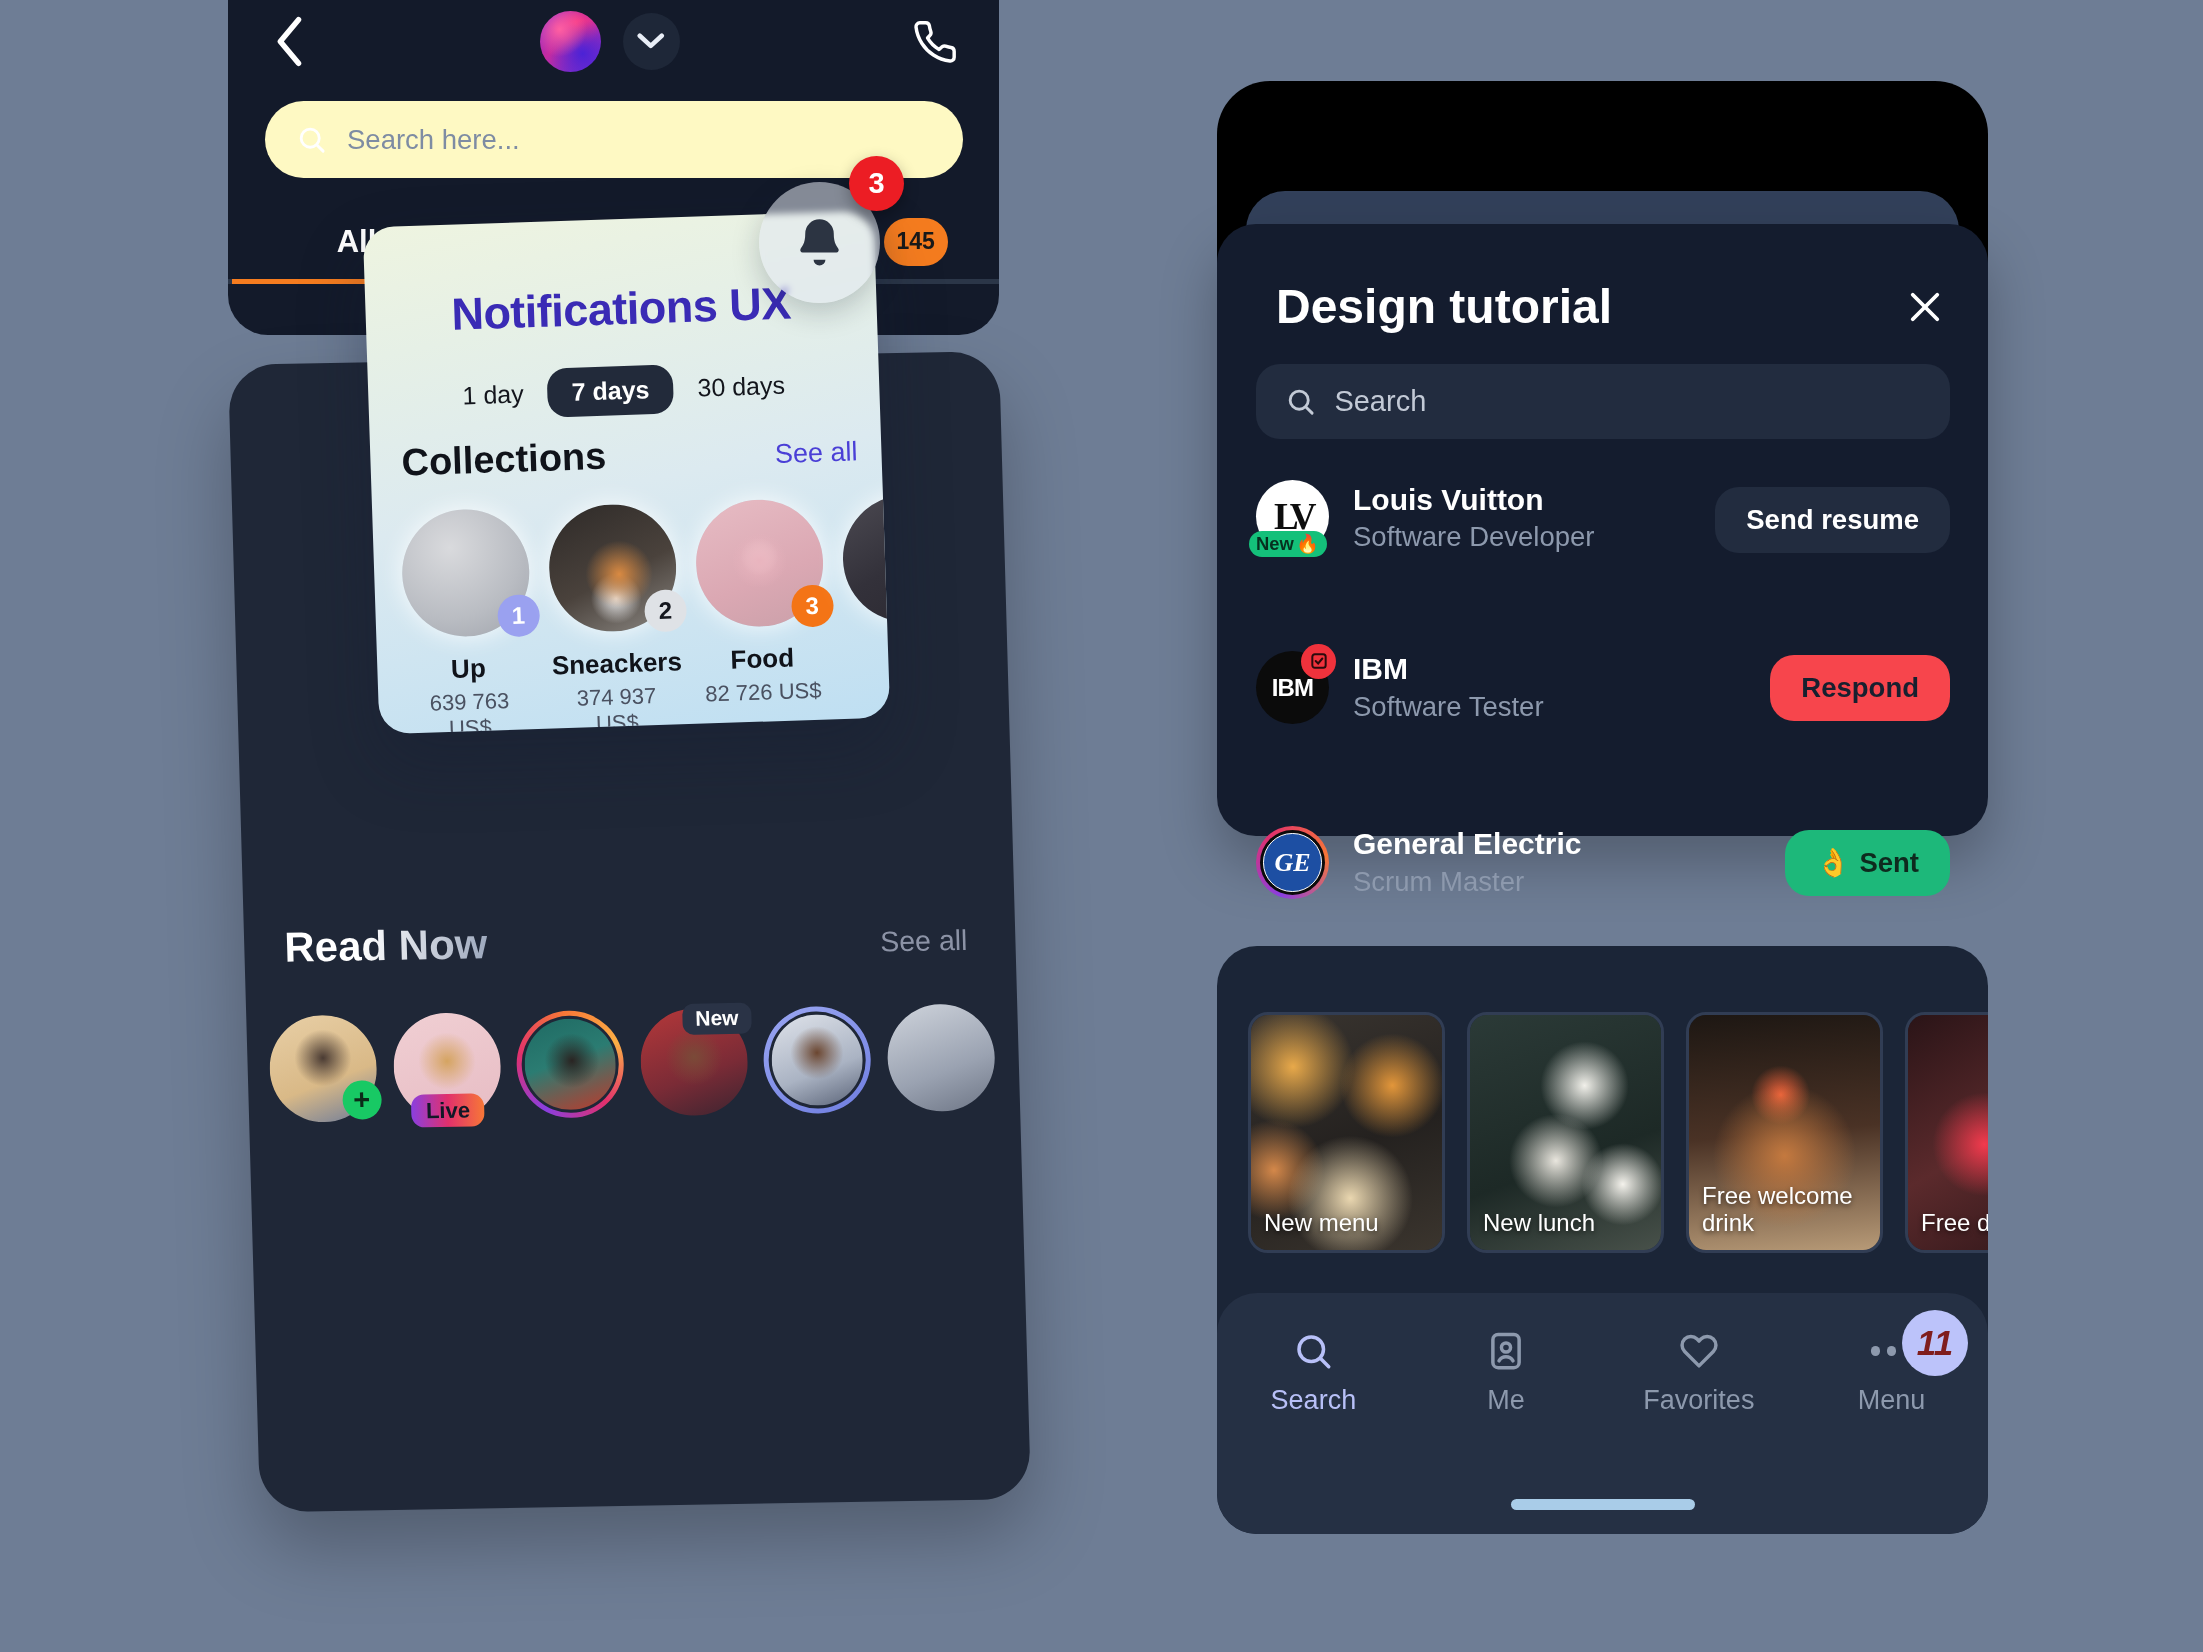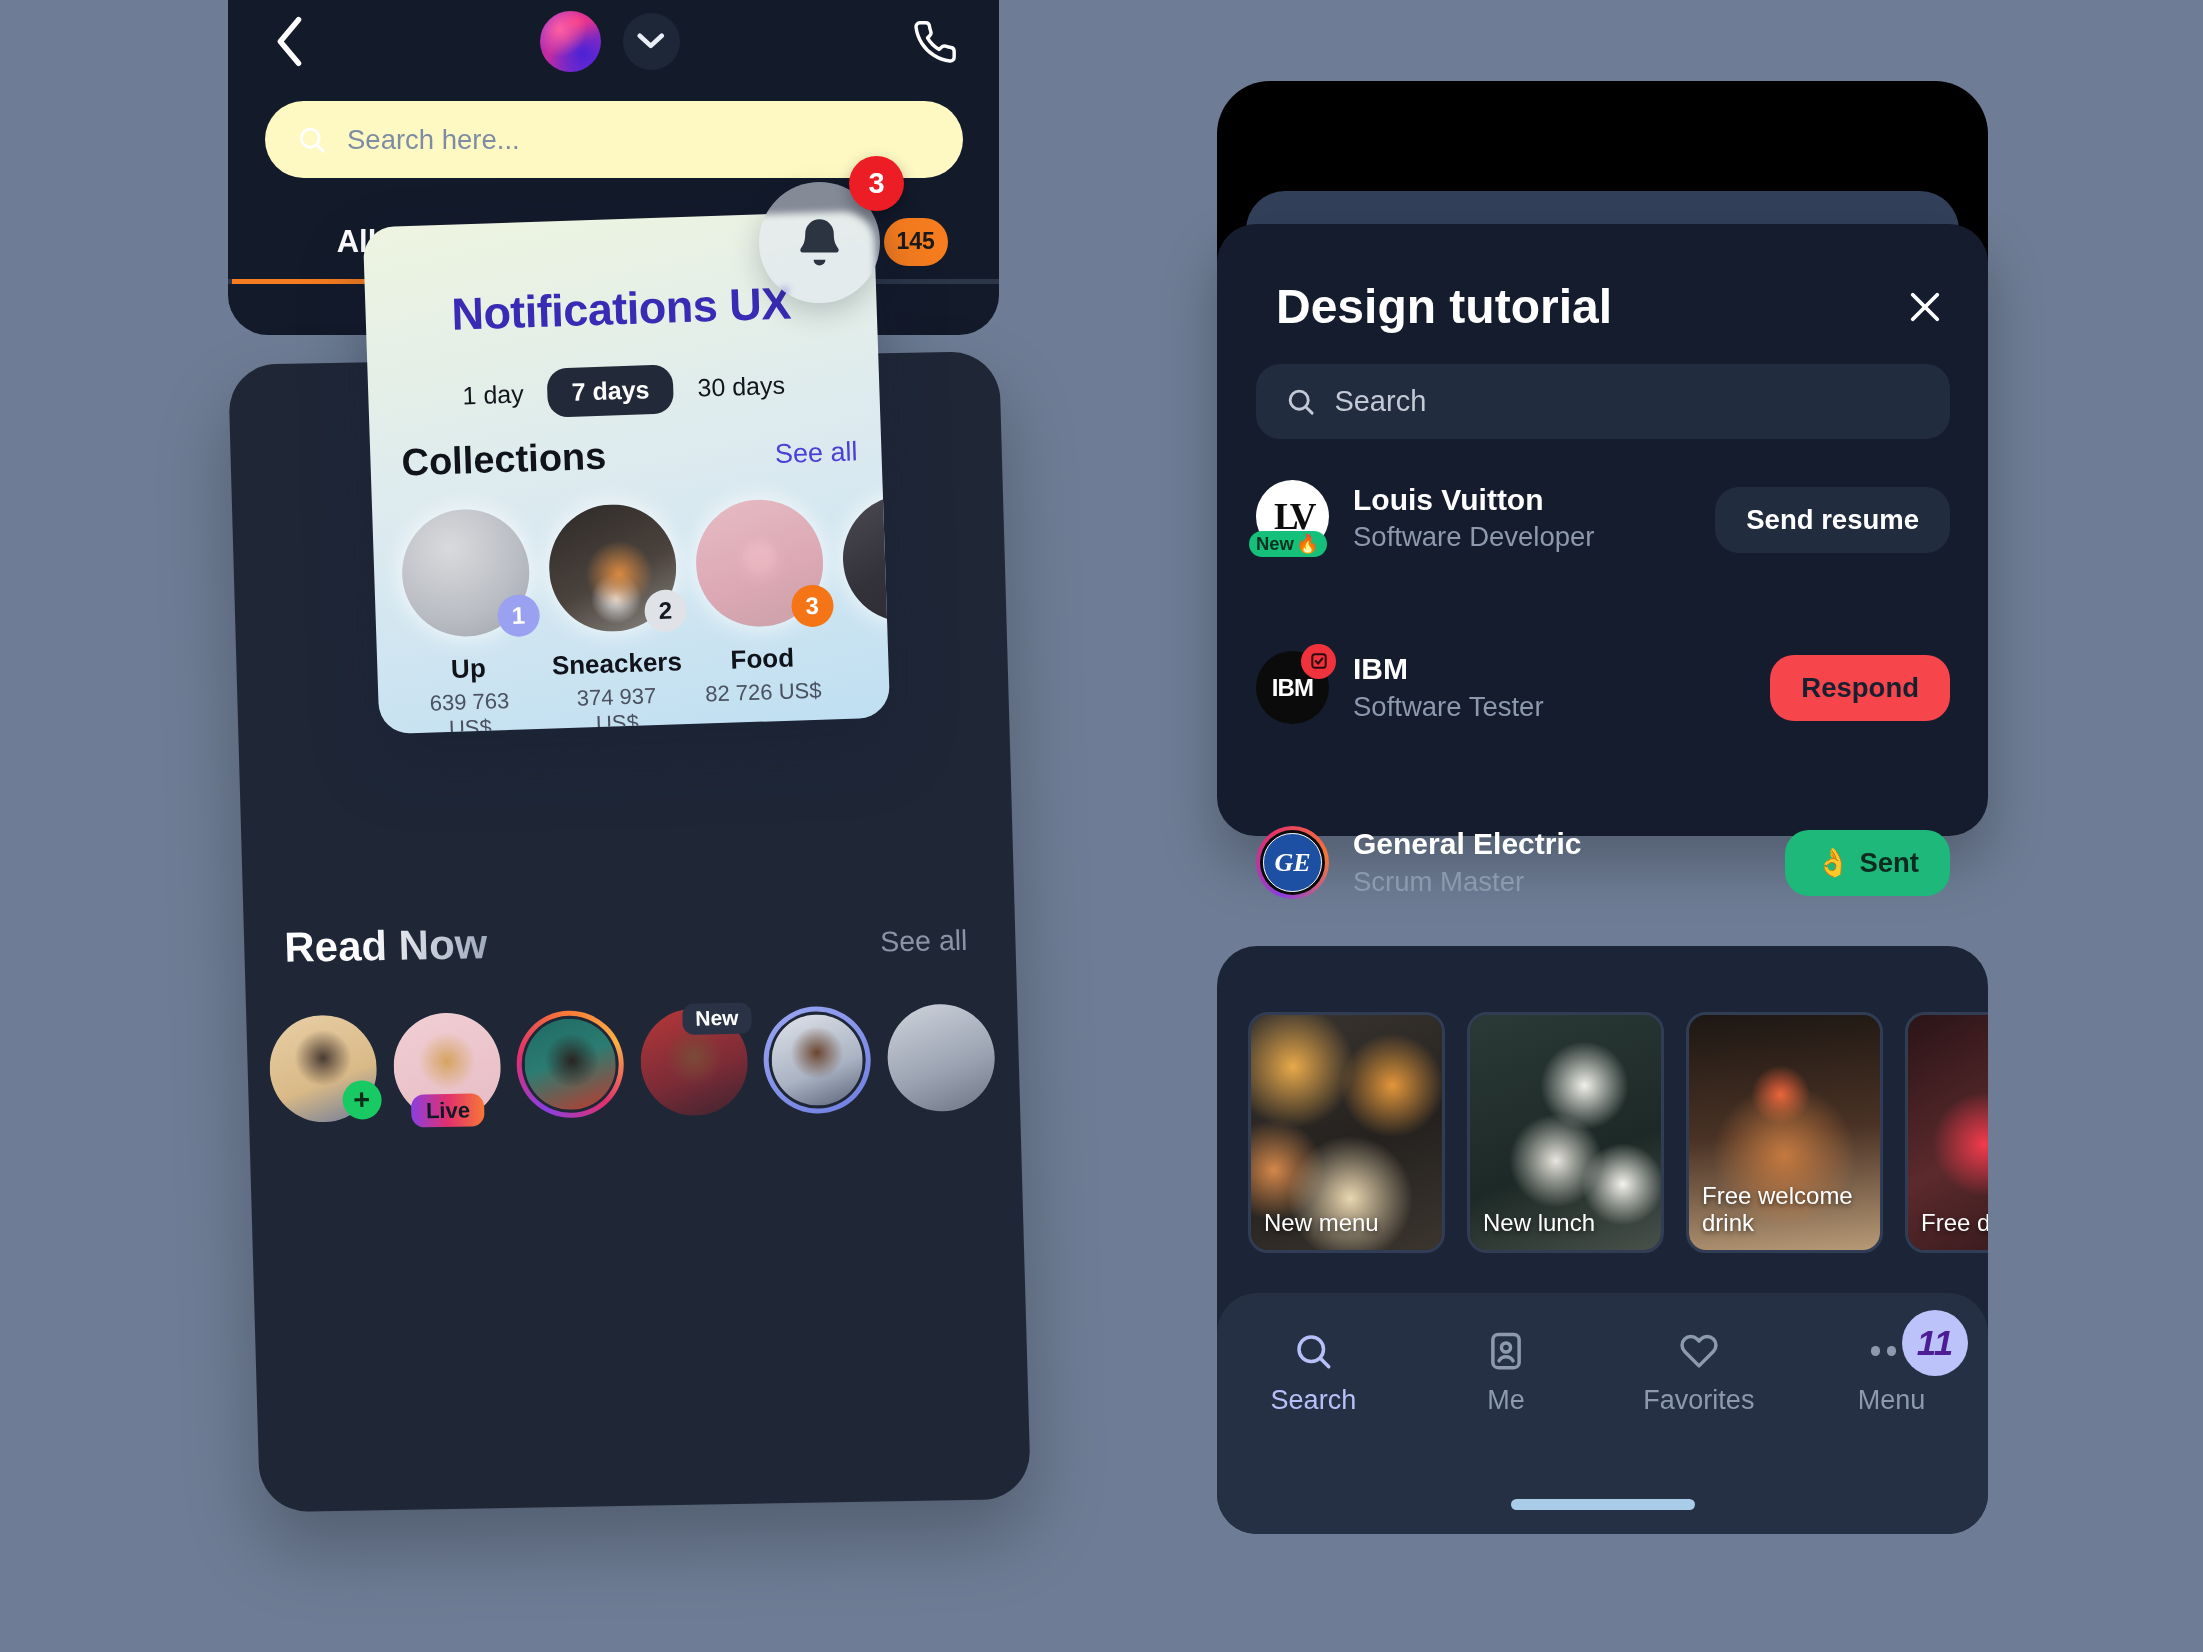--- a/index.html
+++ b/index.html
@@ -296,21 +296,21 @@
     position: absolute; left: 0; bottom: 0; width: 771px; height: 241px;
     background: #253044; border-radius: 40px 40px 0 0;
   }
   .tabitems { position: absolute; left:0; top: 37px; width: 771px; display:flex; }
   .tabitem { flex:1; display:flex; flex-direction:column; align-items:center; gap: 13px; cursor:pointer;}
   .tabitem .t { font-size: 27px; color: #8d99ad; }
   .tabitem.active .t { color: #b8c0f8; }
   .menu-badge {
     position: absolute; right: 20px; top: -20px;
     width: 66px; height: 66px; border-radius: 50%;
-    background: #bcc3fa; color: #4c1d95;
+    background: #bcc3fa; color: #7f1d1d;
     display:flex; align-items:center; justify-content:center;
     font-size: 35px; font-weight: 700; font-style: italic;
   }
   .homebar {
     position: absolute; left: 50%; transform: translateX(-50%); bottom: 24px;
     width: 184px; height: 11px; border-radius: 5.5px; background: #a9cce8;
   }
   .dots { display:flex; gap: 7.3px; align-items:center; }
   .dots i { width: 9.2px; height: 9.2px; border-radius: 50%; background: #8d99ad; display:block;}
 

